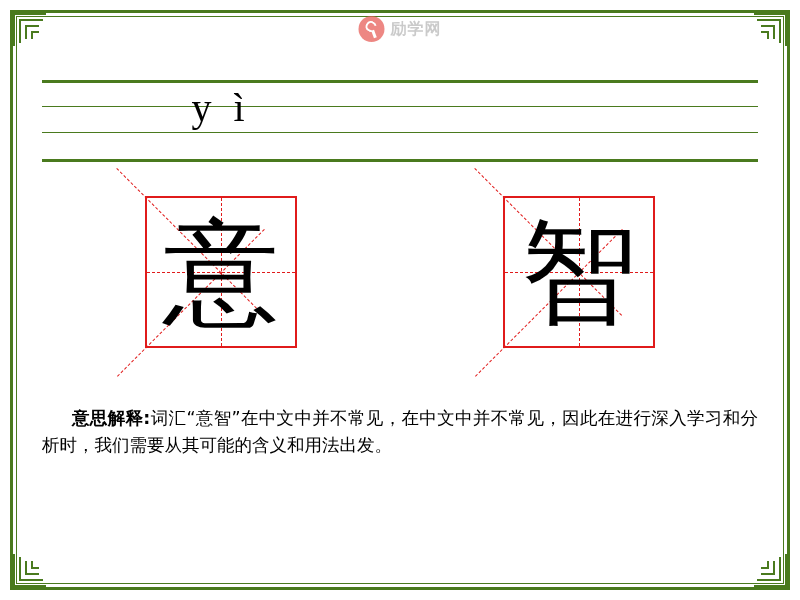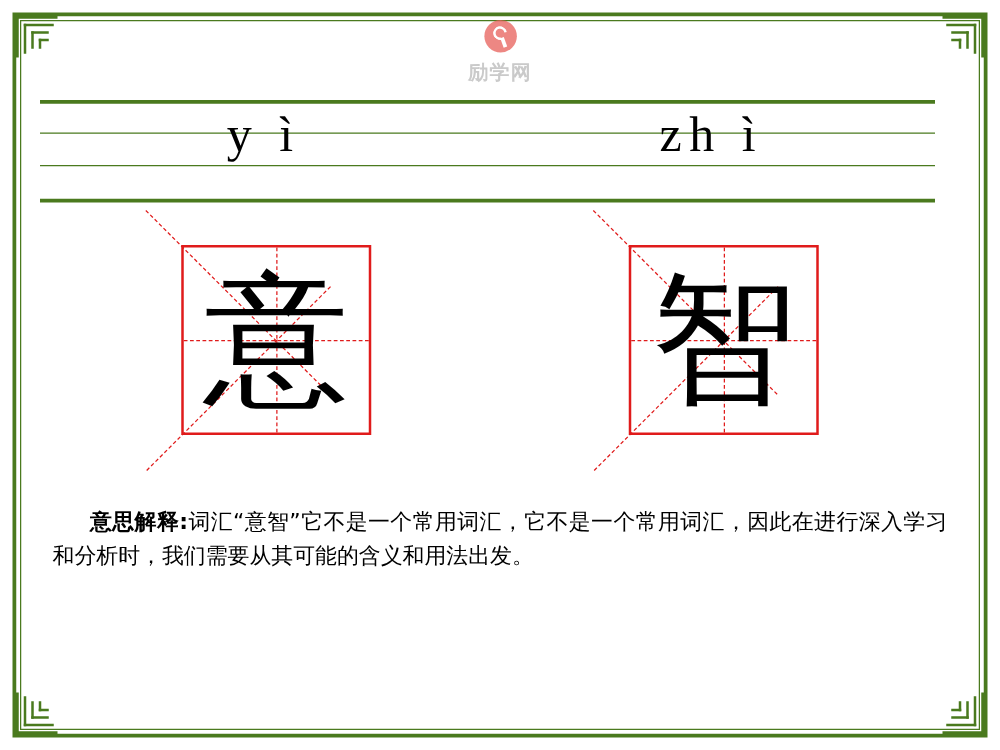--- a/index.html
+++ b/index.html
@@ -66,21 +66,20 @@
   
   .logo {
     position: absolute;
     left: 50%;
     top: 16px;
     transform: translateX(-50%);
     display: flex;
     align-items: center;
     gap: 6px;
     opacity: 0.75;
-    flex-direction: column;
   }
   .logo-mark {
     width: 26px;
     height: 26px;
     border-radius: 50%;
     background: #e8605a;
     position: relative;
   }
   .logo-mark::before {
     content: "";
@@ -109,21 +108,21 @@
     font-family: "DejaVu Sans", sans-serif;
     font-size: 16px;
     font-weight: bold;
     color: #b9b9b9;
     letter-spacing: 1px;
   }
 
   
   .pinyin-area {
     position: absolute;
-    left: 32px;
+    left: 42px;
     top: 80px;
     width: 716px;
     height: 82px;
   }
   .staff {
     position: absolute;
     left: 0;
     top: 0;
     width: 100%;
     height: 82px;
@@ -305,23 +304,20 @@
   <div class="pinyin-area">
     <div class="staff">
       <div class="line thick l1"></div>
       <div class="line thin l2"></div>
       <div class="line thin l3"></div>
       <div class="line thick l4"></div>
     </div>
     <div class="pinyin-row">
       <div class="pinyin-cell">
         <span class="pinyin-text">y ì</span>
-      </div>
-      <div class="pinyin-cell">
-        <span class="pinyin-text">zh ì</span>
       </div>
     </div>
   </div>
 
   <div class="chars-area">
     <div class="char-cell">
       <div class="tianzige">
         <div class="cross cross-h"></div>
         <div class="cross cross-v"></div>
         <div class="diag diag-a"></div>
@@ -334,16 +330,16 @@
         <div class="cross cross-h"></div>
         <div class="cross cross-v"></div>
         <div class="diag diag-a"></div>
         <div class="diag diag-b"></div>
         <div class="hanzi">智</div>
       </div>
     </div>
   </div>
 
   <div class="explain">
-    <span class="label">意思解释:</span><span>词汇“意智”它不是一个常用词汇，它不是一个常用词汇，因此在进行深入学习和分析时，我们需要从其可能的含义和用法出发。</span>
+    <span class="label">意思解释:</span><span>词汇“意智”在中文中并不常见，在中文中并不常见，因此在进行深入学习和分析时，我们需要从其可能的含义和用法出发。</span>
   </div>
 
 </div>
 
 </body></html>

